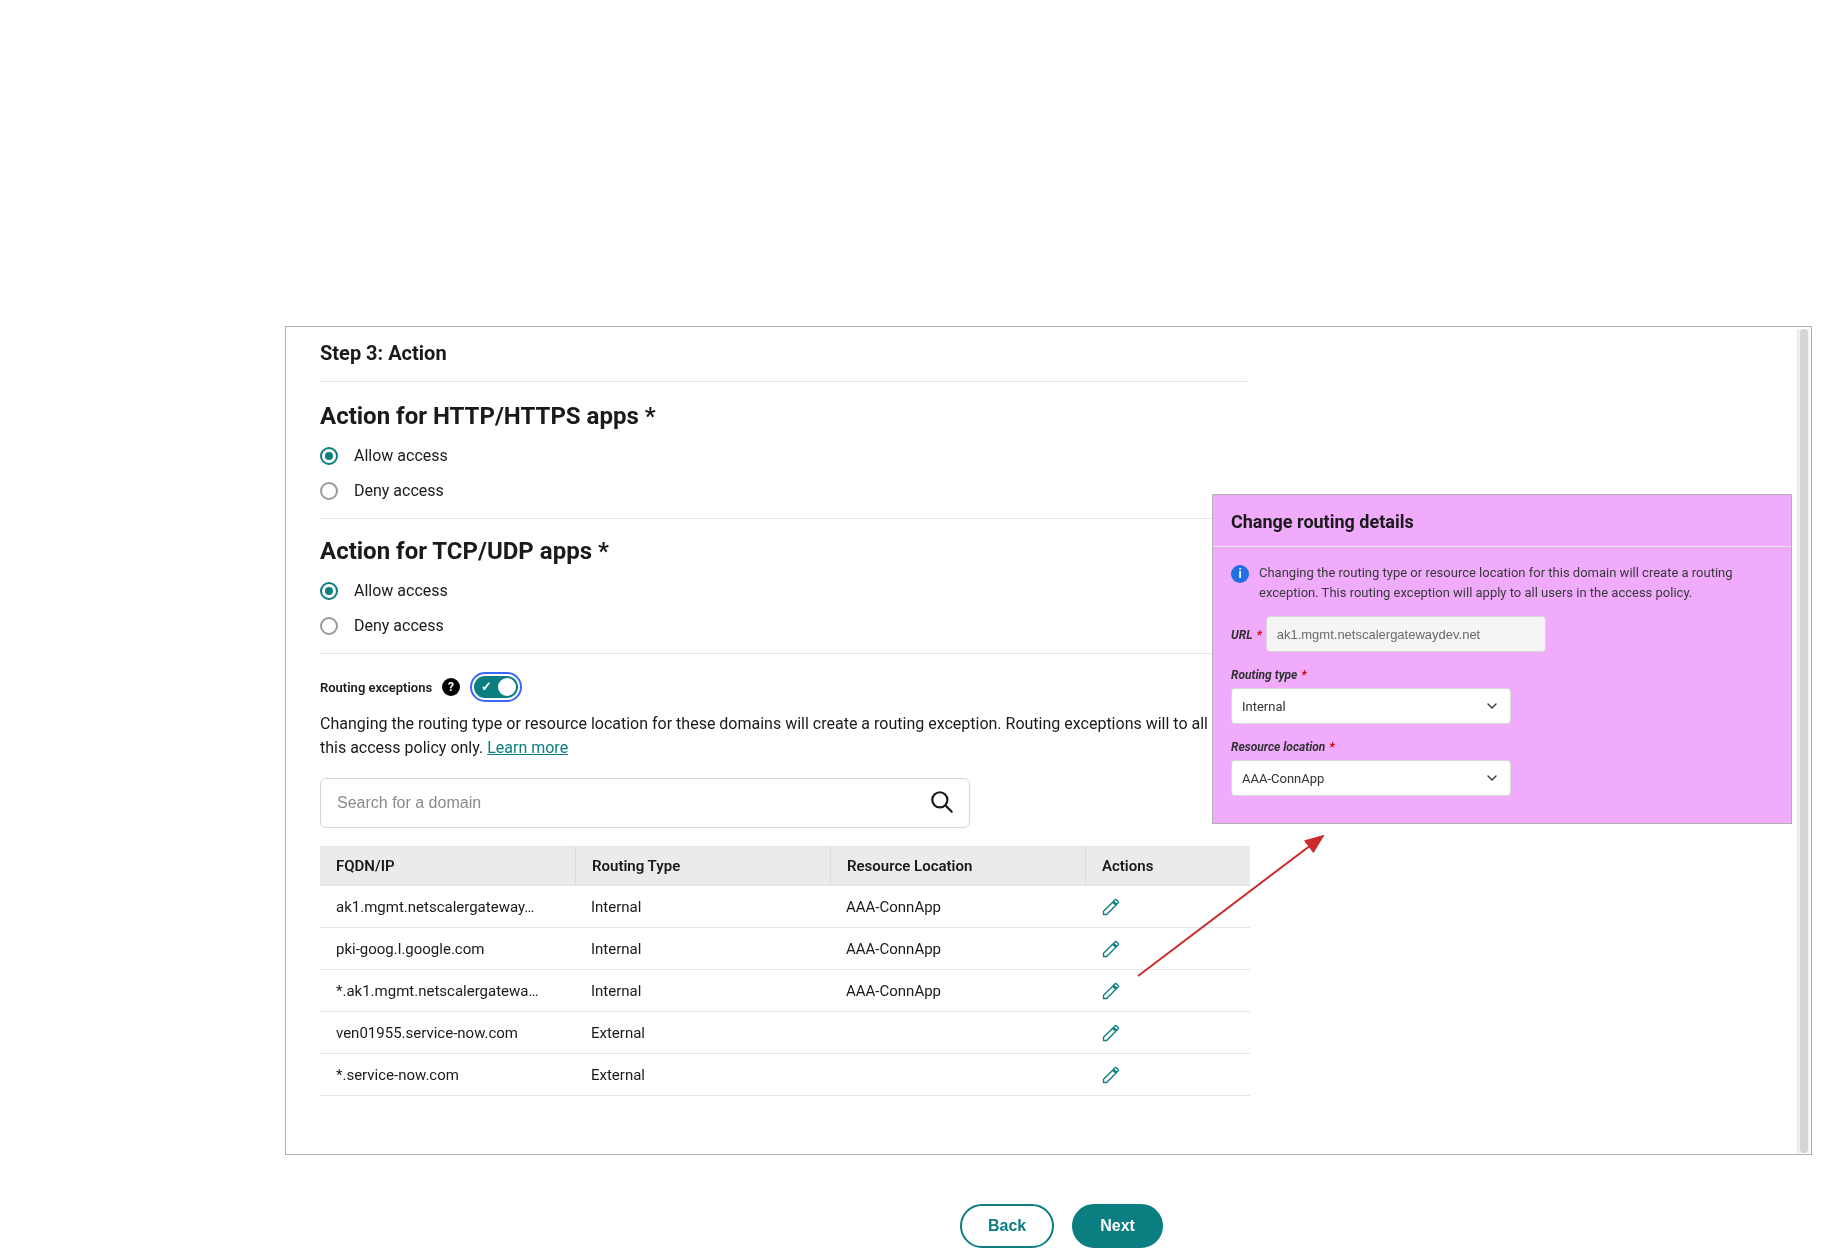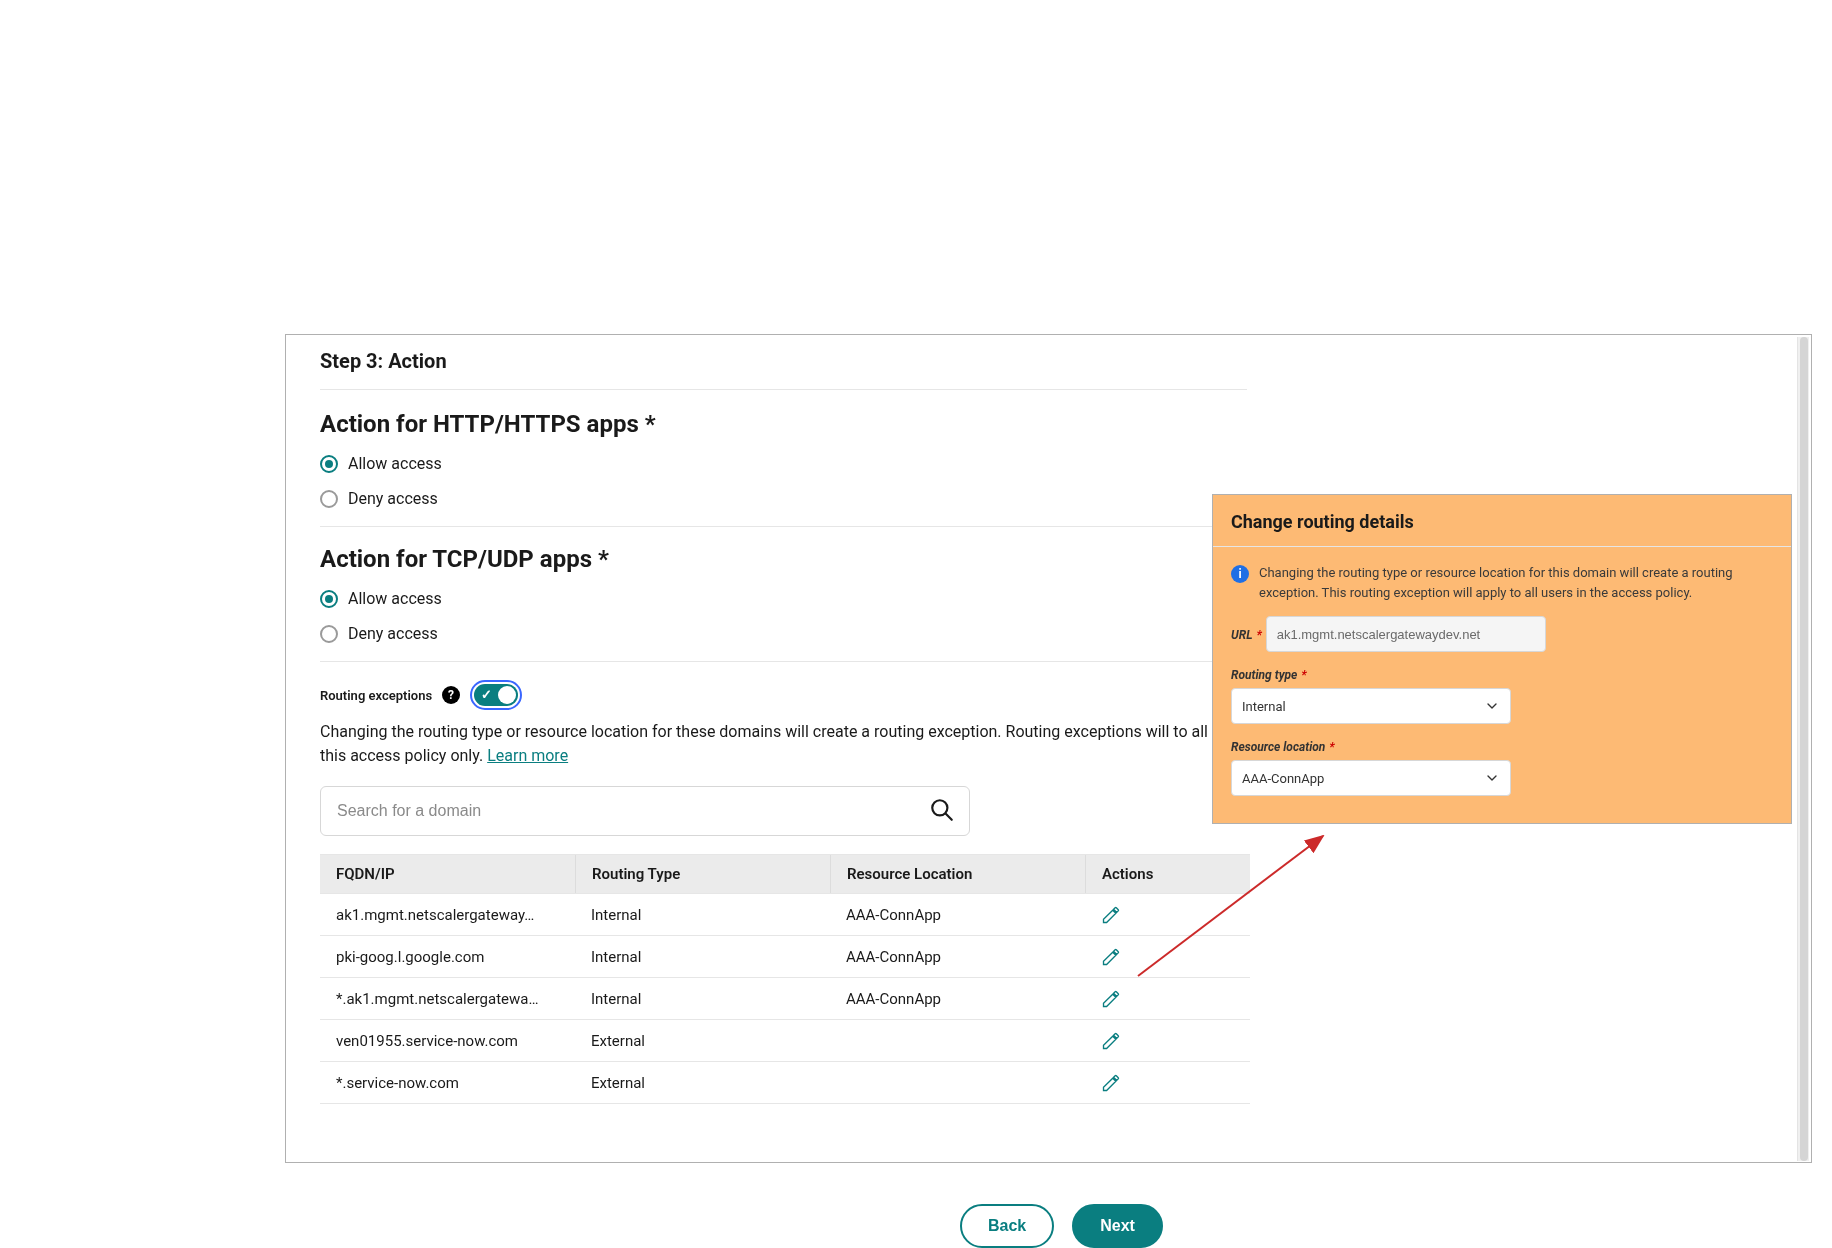--- a/index.html
+++ b/index.html
@@ -24,21 +24,21 @@
     width: 1832px;
     height: 1248px;
     background: #ffffff;
     font-family: -apple-system, BlinkMacSystemFont, "Segoe UI", Roboto, Helvetica, Arial, sans-serif;
     color: var(--text);
   }
   
   .panel {
     position: absolute;
     left: 285px;
-    top: 334px;
+    top: 326px;
     width: 1527px;
     height: 829px;
     border: 1px solid var(--panel-border);
     background: #ffffff;
     overflow: hidden;
   }
   .panel-inner {
     position: absolute;
     left: 0;
     top: 0;
@@ -74,21 +74,21 @@
     border-top: 1px solid var(--border-light);
     margin: 0 0 20px 0;
     width: 927px;
   }
   .section-title {
     font-size: 24px;
     font-weight: 700;
     margin: 0 0 16px 0;
   }
   .radio-list { display: flex; flex-direction: column; gap: 16px; margin-bottom: 18px; }
-  .radio-row { display: flex; align-items: center; gap: 10px; }
+  .radio-row { display: flex; align-items: center; gap: 16px; }
   .radio {
     width: 18px; height: 18px; border-radius: 50%;
     border: 2px solid #9a9a9a; position: relative; background: #fff;
   }
   .radio.selected { border-color: var(--teal); }
   .radio.selected::after {
     content: ""; position: absolute; left: 3px; top: 3px; width: 8px; height: 8px;
     border-radius: 50%; background: var(--teal);
   }
   .radio-label { font-size: 16px; color: var(--text); }
@@ -152,21 +152,21 @@
   .btn {
     height: 44px; padding: 0 26px; border-radius: 26px; font-size: 16px; font-weight: 600;
     display: inline-flex; align-items: center; justify-content: center; cursor: pointer;
   }
   .btn.secondary { background: #fff; color: var(--teal); border: 2px solid var(--teal); }
   .btn.primary { background: var(--teal); color: #fff; border: 2px solid var(--teal); }
 
   
   .popover {
     position: absolute; left: 1212px; top: 494px; width: 580px; height: 330px;
-    background: #fdba74; border: 1px solid var(--panel-border);
+    background: #f0abfc; border: 1px solid var(--panel-border);
   }
   .popover-inner { padding: 16px 18px 18px 18px; }
   .popover-title { font-size: 18px; font-weight: 700; margin: 0 0 14px 0; }
   .popover-sep { border-top: 1px solid var(--border-light); margin: 0 -18px 16px -18px; }
   .info-row { display: flex; gap: 10px; align-items: flex-start; margin-bottom: 14px; }
   .info-badge {
     width: 18px; height: 18px; border-radius: 50%; background: #1f6fe5; color: #fff;
     display: inline-flex; align-items: center; justify-content: center; font-size: 12px; font-weight: 700; flex: 0 0 auto;
     margin-top: 2px;
   }

